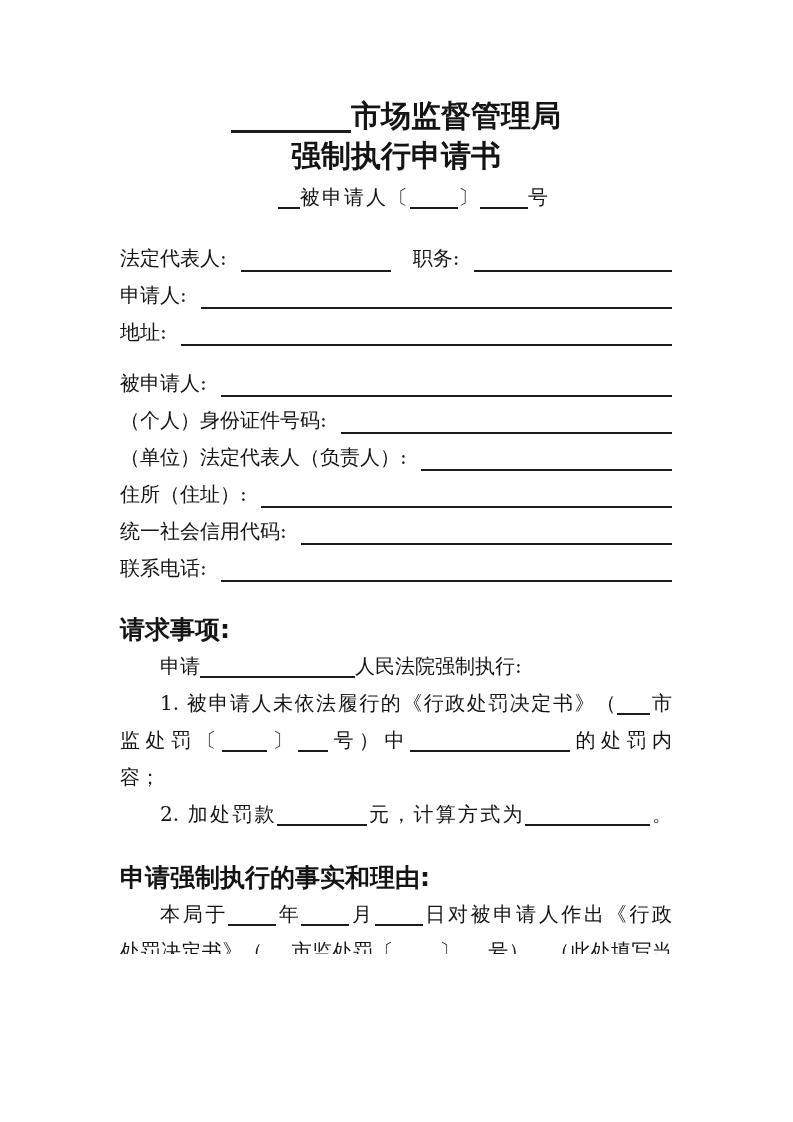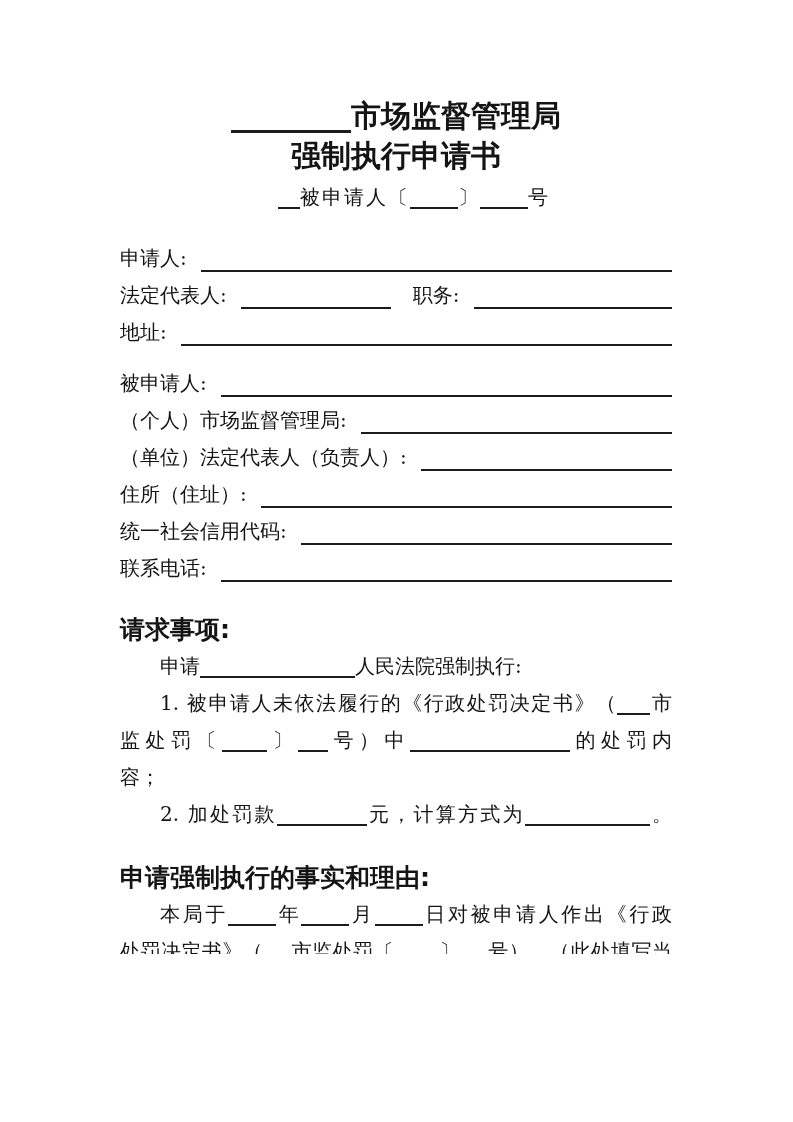--- a/index.html
+++ b/index.html
@@ -69,43 +69,43 @@
 
 <div class="page">
   <div class="content">
 
     <div class="title-line"><span class="bk bk-bold w120"></span><span>市场监督管理局</span></div>
     <div class="title-line">强制执行申请书</div>
     <div class="docno"><span class="bk w22"></span><span>被申请人</span><span>〔</span><span class="bk w48"></span><span>〕</span><span class="bk w48"></span><span>号</span></div>
 
     <div class="sec-applicant">
       <div class="row">
-        <span class="lbl">申请人:</span>
-        <span class="fill"></span>
-      </div>
-      <div class="row">
         <span class="lbl">法定代表人:</span>
         <span class="fill fill-fixed"></span>
         <span class="gap"></span>
         <span class="lbl">职务:</span>
+        <span class="fill"></span>
+      </div>
+      <div class="row">
+        <span class="lbl">申请人:</span>
         <span class="fill"></span>
       </div>
       <div class="row">
         <span class="lbl">地址:</span>
         <span class="fill"></span>
       </div>
     </div>
 
     <div class="sec-respondent">
       <div class="row">
         <span class="lbl">被申请人:</span>
         <span class="fill"></span>
       </div>
       <div class="row">
-        <span class="lbl">（个人）市场监督管理局:</span>
+        <span class="lbl">（个人）身份证件号码:</span>
         <span class="fill"></span>
       </div>
       <div class="row">
         <span class="lbl">（单位）法定代表人（负责人）:</span>
         <span class="fill"></span>
       </div>
       <div class="row">
         <span class="lbl">住所（住址）:</span>
         <span class="fill"></span>
       </div>

